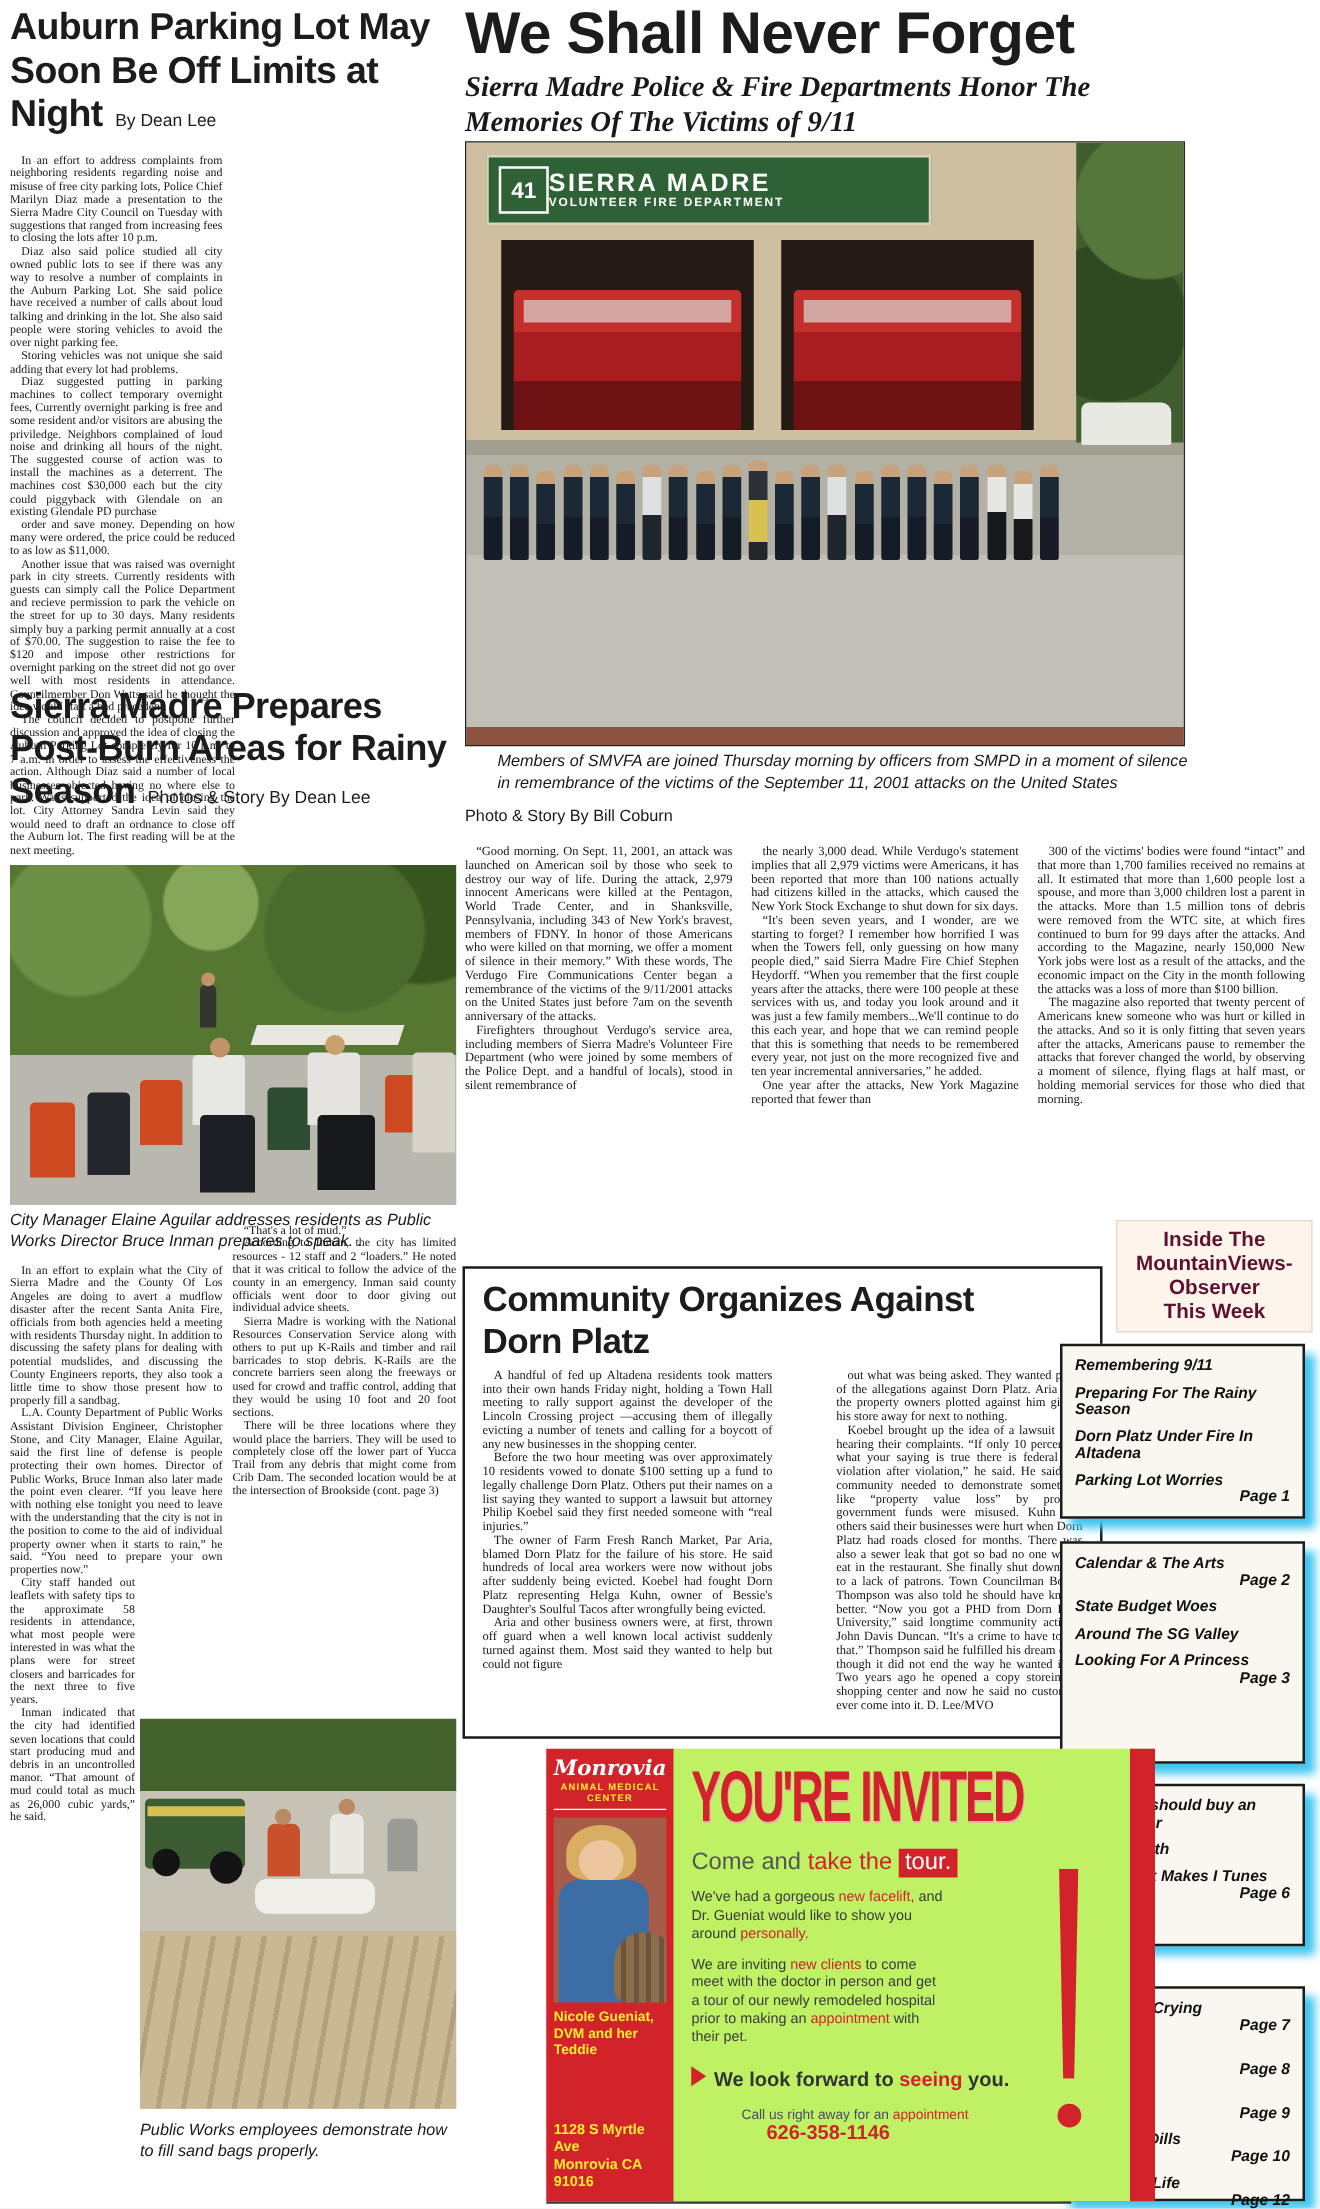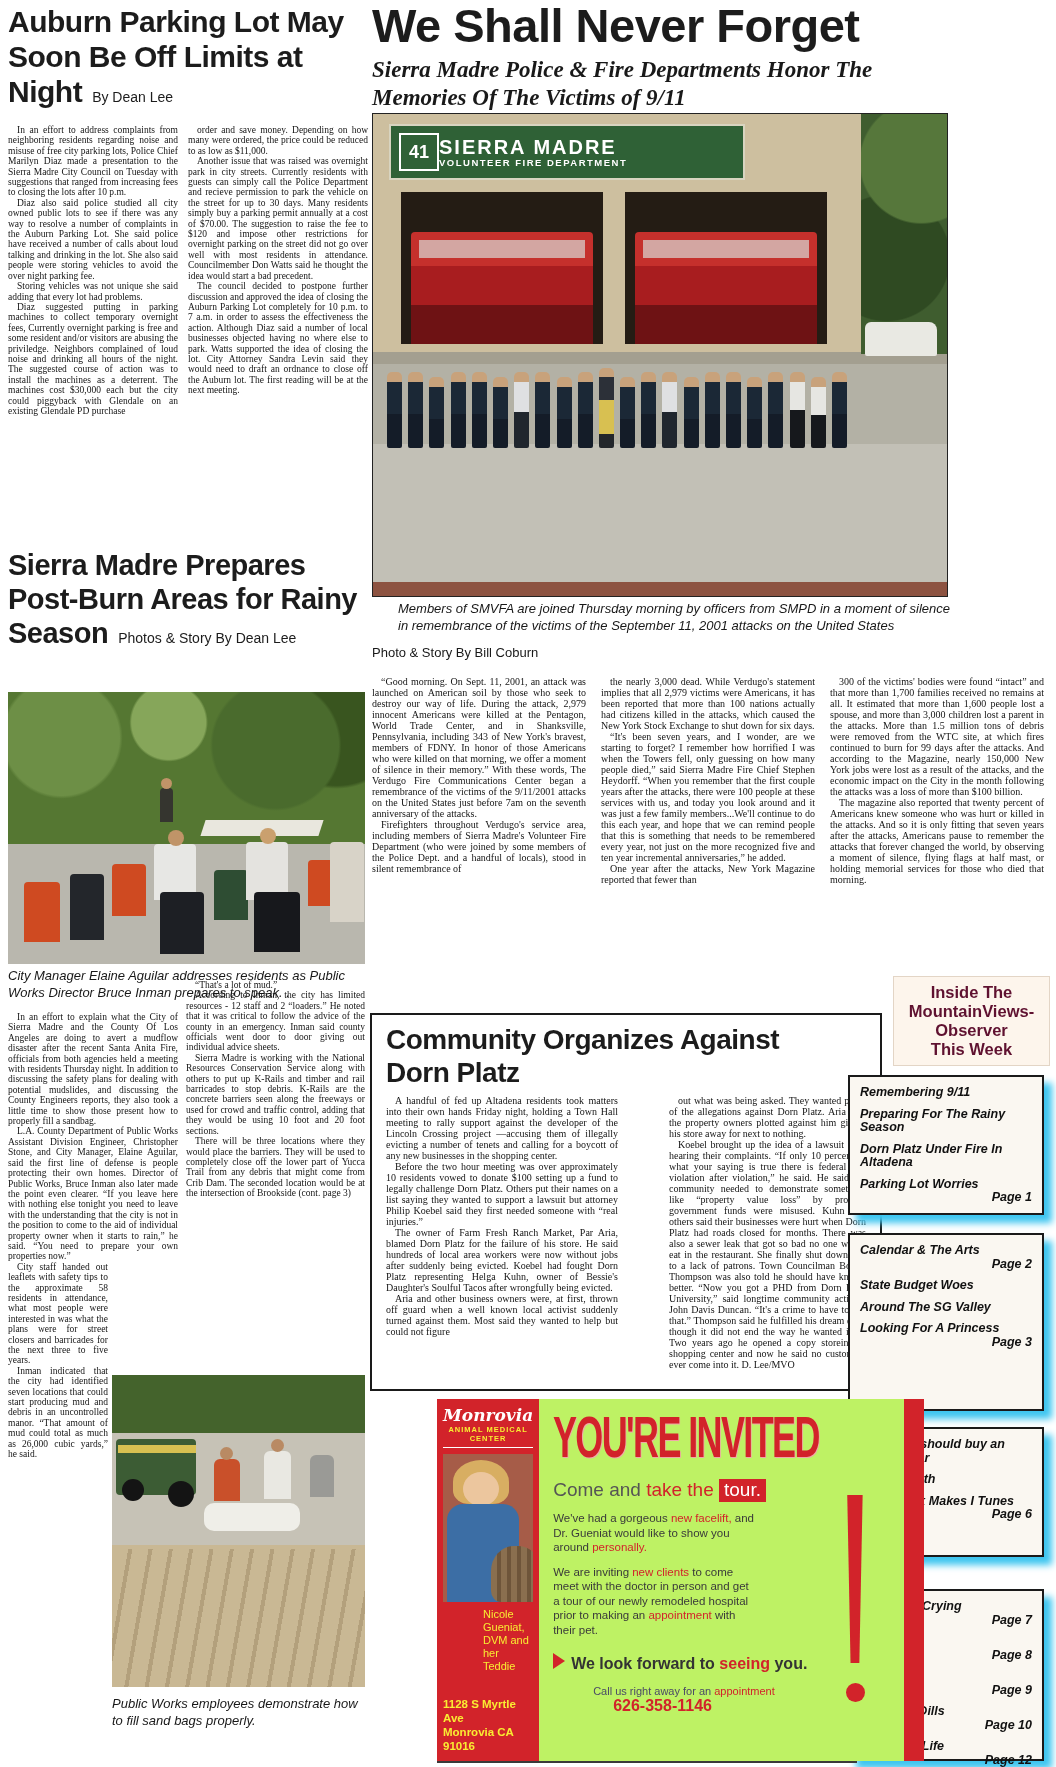--- a/index.html
+++ b/index.html
@@ -6,21 +6,21 @@
   .page{position:relative;width:1056px;height:1767px;background:#ffffff;overflow:hidden;
         font-family:"Liberation Serif", serif;color:#1a1a1a;margin:0 auto;}
   .abs{position:absolute;}
   
   .headline{font-family:"Liberation Sans", sans-serif;font-weight:bold;color:#1c1c1c;letter-spacing:-.5px;}
   .byline{font-family:"Liberation Sans", sans-serif;font-weight:normal;font-size:14px;letter-spacing:0;margin-left:10px;}
   
   .cols{display:flex;}
   .bodytext p{margin:0;text-indent:9px;text-align:justify;}
   .bodytext{color:#141414;}
-  .bt-sm{font-size:9.5px;line-height:10.4px;}
+  .bt-sm{font-size:9.5px;line-height:10.4px;flex-direction:column;}
   .bt-md{font-size:10px;line-height:11px;}
   .caption{font-family:"Liberation Sans", sans-serif;font-style:italic;font-size:13px;line-height:16.5px;color:#181818;text-align:justify;}
   .photocredit{font-family:"Liberation Sans", sans-serif;font-size:13px;color:#181818;}
   
   .fphoto{background:linear-gradient(180deg,#cdbf9f 0 238px,#a39f90 238px 250px,#b3b1a5 250px 330px,#c2c0b6 330px 468px,#8d5341 468px);border:1px solid #222;overflow:hidden;}
   .fp-trees{position:absolute;right:0;top:0;width:86px;height:240px;
     background:radial-gradient(circle at 70% 20%,#56773b 0 30%,transparent 31%),radial-gradient(circle at 30% 60%,#2f4a22 0 40%,transparent 41%),#3f5d2f;}
   .fp-sign{position:absolute;left:16px;top:10px;width:336px;height:52px;background:#2f6136;border:2px solid #d8d4c0;display:flex;align-items:center;padding:0 8px;}
   .fp-signnum{width:36px;height:34px;border:2px solid #fff;color:#fff;font-family:"Liberation Sans",sans-serif;font-weight:bold;font-size:18px;display:flex;align-items:center;justify-content:center;}
   .fp-signtxt{color:#fff;font-family:"Liberation Sans",sans-serif;line-height:1.1;}
@@ -50,21 +50,21 @@
   
   .sphoto{overflow:hidden;background:linear-gradient(180deg,#44632c 0 58px,#c6c2b6 58px 170px,#c9b894 170px);}
   .sp-stripes{position:absolute;left:0;right:0;bottom:0;height:138px;
     background:repeating-linear-gradient(100deg,#c9b894 0 16px,#b3a07c 16px 20px);}
   
   .ad{display:flex;font-family:"Liberation Sans",sans-serif;border-bottom:2px solid #3a3a3a;}
   .ad-left{width:112px;background:#d2232a;color:#fff;display:flex;flex-direction:column;padding:6px 6px 8px;box-sizing:border-box;}
   .ad-script{font-family:"DejaVu Serif",serif;font-style:italic;font-weight:bold;font-size:17px;text-align:center;}
   .ad-clinic{color:#f9ed32;font-size:7.5px;font-weight:bold;letter-spacing:1px;text-align:center;border-bottom:1px solid #fff;padding-bottom:4px;}
   .ad-photo{position:relative;height:148px;margin:6px 0;background:#a65c48;overflow:hidden;}
-  .ad-vet{color:#f9ed32;font-size:11px;font-weight:normal;line-height:13px;margin-left:40px;}
+  .ad-vet{color:#f9ed32;font-size:11px;font-weight:bold;line-height:13px;}
   .ad-addr{color:#f9ed32;font-size:11.5px;font-weight:bold;line-height:14px;margin-top:auto;}
   .ad-right{position:relative;flex:1;background:#bef264;padding:4px 30px 8px 14px;box-sizing:border-box;}
   .ad-bar{position:absolute;right:0;top:0;bottom:0;width:20px;background:#d2232a;}
   .ad-invited{font-weight:bold;font-size:46px;letter-spacing:-2px;color:#d2232a;transform:scale(.78,1.25);transform-origin:left top;white-space:nowrap;
     text-shadow:1px 1px 0 #f0a8a8;}
   .ad-come{font-size:19px;color:#555;margin-top:22px;}
   .ad-p{font-size:11.5px;line-height:14.5px;color:#3a3a3a;width:205px;margin-top:10px;}
   .ad-look{font-size:16px;font-weight:bold;color:#333;margin-top:16px;}
   .ad-call{font-size:11px;color:#4a4a66;margin-top:12px;margin-left:40px;}
   .ad-phone{font-size:16px;font-weight:bold;color:#d2232a;margin-left:60px;}

